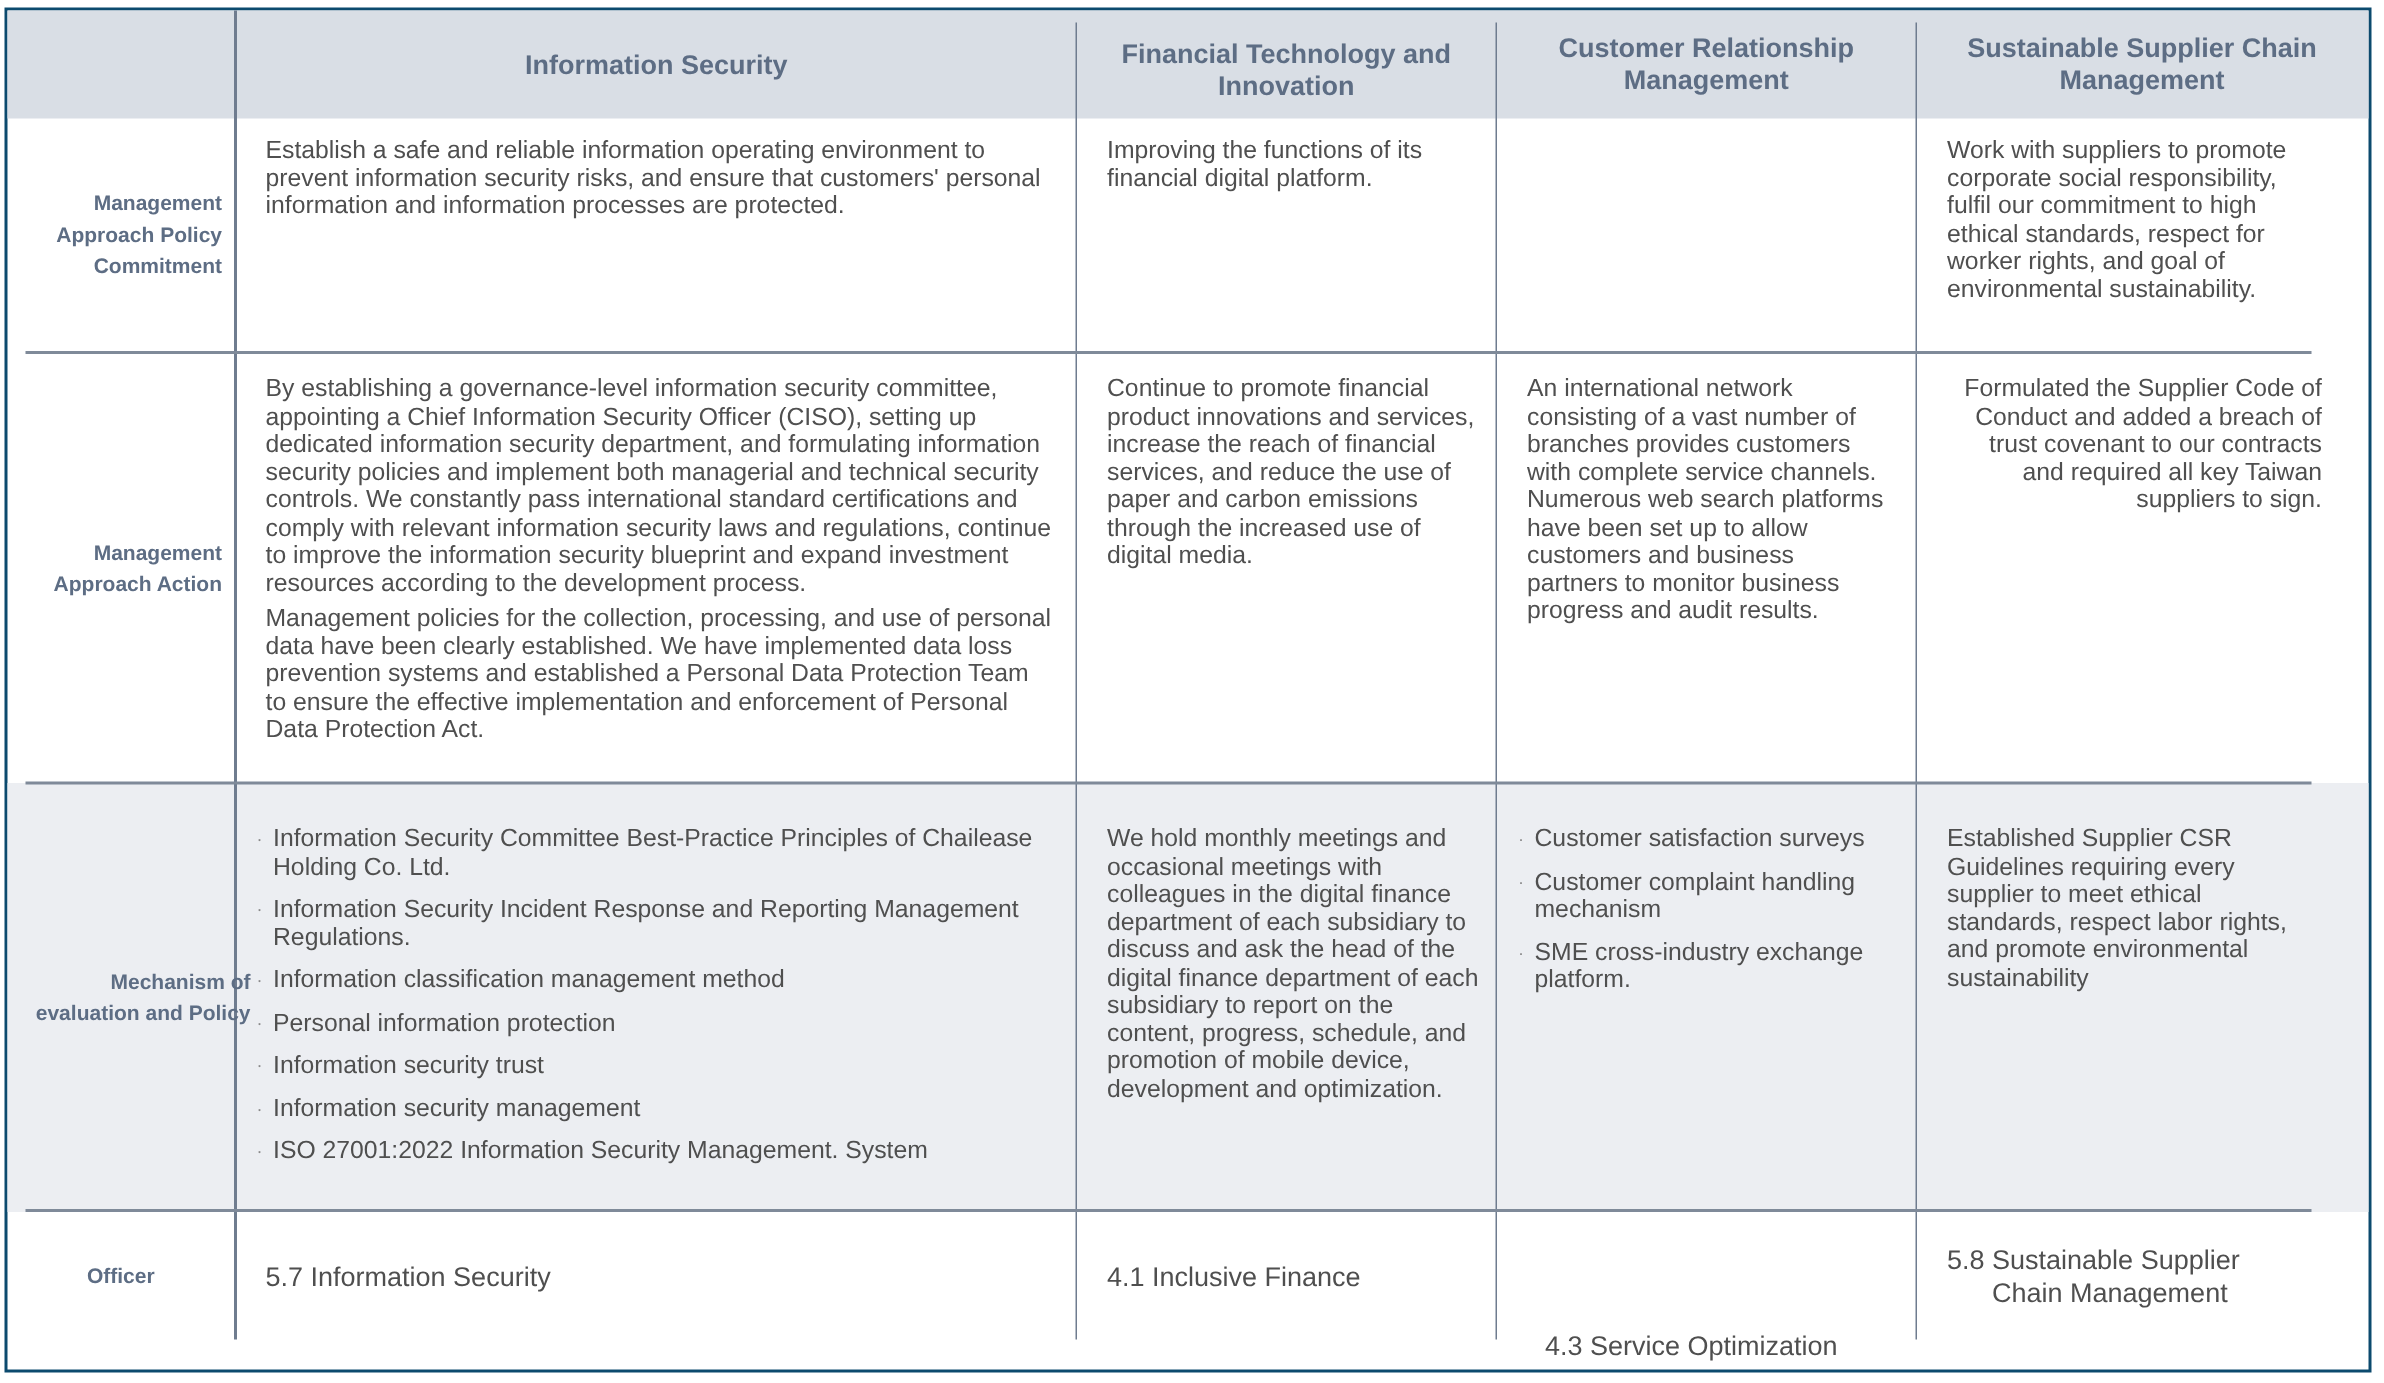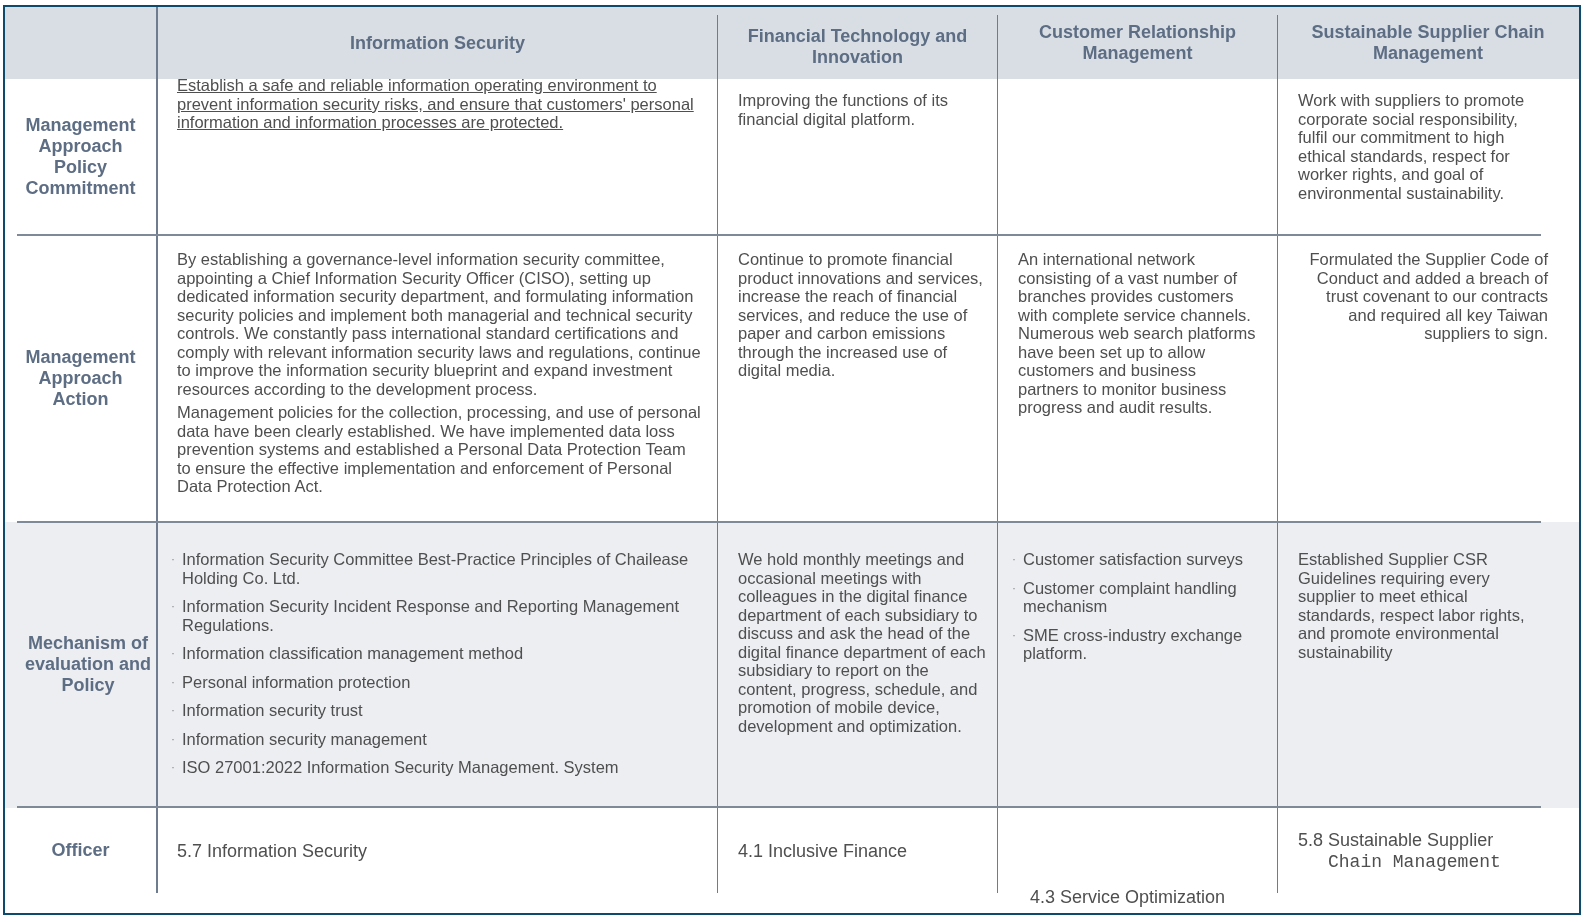--- a/index.html
+++ b/index.html
@@ -8,21 +8,21 @@
   .frame { position: absolute; left: 3px; top: 5px; width: 1578px; height: 910px;
            border: 2px solid #0c4a6e; box-sizing: border-box; background: #ffffff; }
   .band { position: absolute; left: 0; right: 0; }
   .band.header { top: 0; height: 72px; background: #d9dee5; }
   .band.mech { top: 515px; height: 286px; background: #eceef2; }
   .vline { position: absolute; width: 1px; background: #6f7c8f; }
   .hline { position: absolute; height: 2px; background: #7f8a99; }
   .cell { position: absolute; box-sizing: border-box; color: #4f4f4f; font-size: 16.5px; line-height: 18.5px; }
   .hdr { color: #5d6d84; font-weight: bold; font-size: 18px; line-height: 21px; text-align: center;
          display: flex; align-items: center; justify-content: center; }
-  .rowlabel { color: #5d6d84; font-weight: bold; font-size: 18px; line-height: 21px; text-align: center;
+  .rowlabel { color: #5d6d84; font-weight: bold; font-size: 14px; line-height: 21px; text-align: right;
               display: flex; align-items: center; justify-content: center; }
   .txt p { margin: 0 0 5px 0; }
   ul.bul { list-style: none; margin: 0; padding: 0; }
   ul.bul li { position: relative; padding-left: 12px; margin-bottom: 10px; }
   ul.bul li .dot { position: absolute; left: 1px; top: 0; color: #8a8a8a; font-size: 12px; }
   .chap { display: flex; align-items: center; font-size: 18px; line-height: 22px; }
 </style>
 </head>
 <body>
 
@@ -38,21 +38,21 @@
   <div class="hline" style="left:12px; width:1524px; top:227px;"></div>
   <div class="hline" style="left:12px; width:1524px; top:514px;"></div>
   <div class="hline" style="left:12px; width:1524px; top:799px;"></div>
 
   <div class="cell hdr" style="left:153px; top:0; width:559px; height:72px;">Information Security</div>
   <div class="cell hdr" style="left:713px; top:0; width:279px; height:80px; padding:0 24px;">Financial Technology and Innovation</div>
   <div class="cell hdr" style="left:993px; top:0; width:279px; height:72px; padding:0 24px;">Customer Relationship Management</div>
   <div class="cell hdr" style="left:1273px; top:0; width:300px; height:72px; padding:0 8px;">Sustainable Supplier Chain Management</div>
 
   <div class="cell rowlabel" style="left:0; top:72px; width:151px; height:155px; padding:0 8px;">Management Approach Policy Commitment</div>
-  <div class="cell txt" style="left:172px; top:69px; width:525px;text-decoration:underline;">Establish a safe and reliable information operating environment to prevent information security risks, and ensure that customers' personal information and information processes are protected.</div>
+  <div class="cell txt" style="left:172px; top:84px; width:525px;">Establish a safe and reliable information operating environment to prevent information security risks, and ensure that customers' personal information and information processes are protected.</div>
   <div class="cell txt" style="left:733px; top:84px; width:250px;">Improving the functions of its financial digital platform.</div>
   <div class="cell txt" style="left:1293px; top:84px; width:250px;">Work with suppliers to promote corporate social responsibility, fulfil our commitment to high ethical standards, respect for worker rights, and goal of environmental sustainability.</div>
 
   <div class="cell rowlabel" style="left:0; top:229px; width:151px; height:285px; padding:0 8px;">Management Approach Action</div>
   <div class="cell txt" style="left:172px; top:243px; width:525px;">
     <p>By establishing a governance-level information security committee, appointing a Chief Information Security Officer (CISO), setting up dedicated information security department, and formulating information security policies and implement both managerial and technical security controls. We constantly pass international standard certifications and comply with relevant information security laws and regulations, continue to improve the information security blueprint and expand investment resources according to the development process.</p>
     <p>Management policies for the collection, processing, and use of personal data have been clearly established. We have implemented data loss prevention systems and established a Personal Data Protection Team to ensure the effective implementation and enforcement of Personal Data Protection Act.</p>
   </div>
   <div class="cell txt" style="left:733px; top:243px; width:250px;">Continue to promote financial product innovations and services, increase the reach of financial services, and reduce the use of paper and carbon emissions through the increased use of digital media.</div>
   <div class="cell txt" style="left:1013px; top:243px; width:240px;">An international network consisting of a vast number of branches provides customers with complete service channels. Numerous web search platforms have been set up to allow customers and business partners to monitor business progress and audit results.</div>
@@ -79,15 +79,15 @@
     </ul>
   </div>
   <div class="cell txt" style="left:1293px; top:543px; width:250px;">Established Supplier CSR Guidelines requiring every supplier to meet ethical standards, respect labor rights, and promote environmental sustainability</div>
 
   <div class="cell rowlabel" style="left:0; top:801px; width:151px; height:85px;">Officer</div>
   <div class="cell chap" style="left:172px; top:801px; width:525px; height:85px;">5.7 Information Security</div>
   <div class="cell chap" style="left:733px; top:801px; width:250px; height:85px;">4.1 Inclusive Finance</div>
   <div class="cell chap" style="left:1013px; top:847px; width:250px; height:85px;margin-left:12px;">4.3 Service Optimization</div>
   <div class="cell chap" style="left:1293px; top:801px; width:250px; height:85px; flex-direction:column; justify-content:center; align-items:flex-start;">
     <span>5.8 Sustainable Supplier</span>
-    <span style="padding-left:30px;font-family:Liberation Mono, monospace;">Chain Management</span>
+    <span style="padding-left:30px;">Chain Management</span>
   </div>
 </div>
 
 </body></html>

